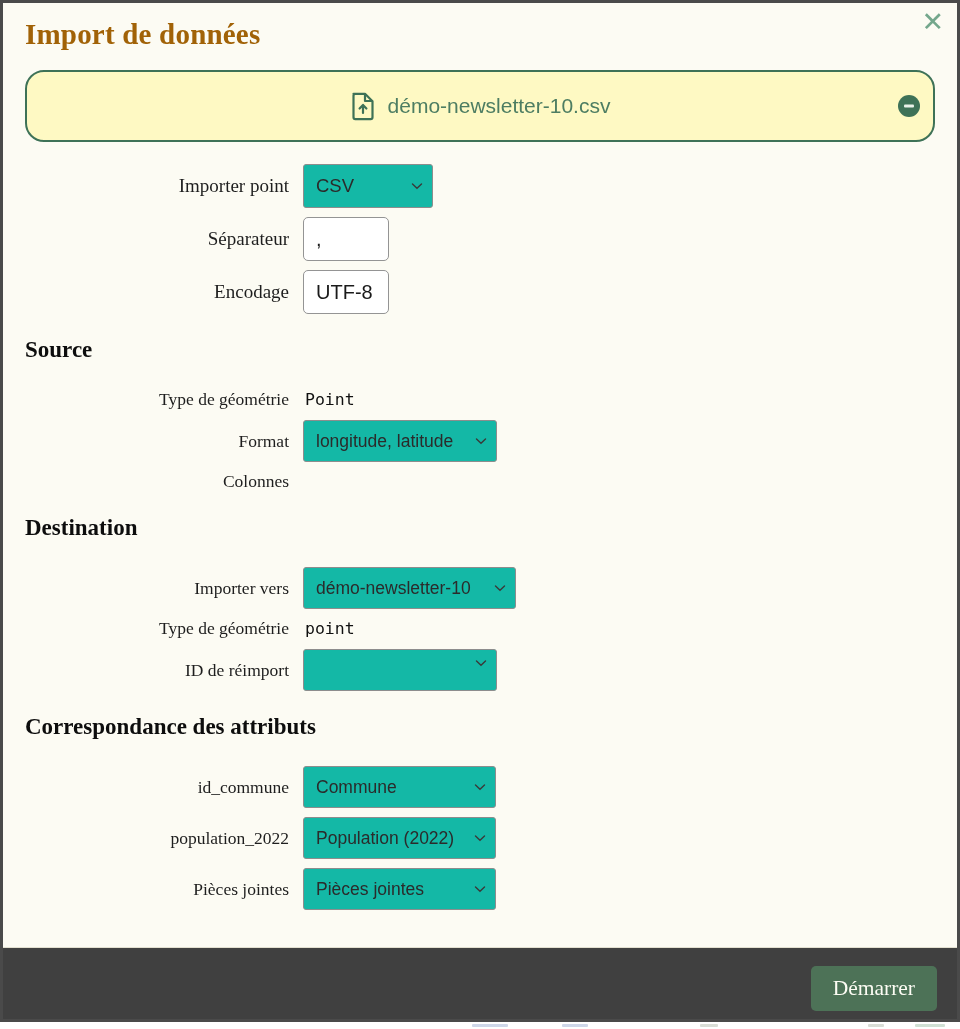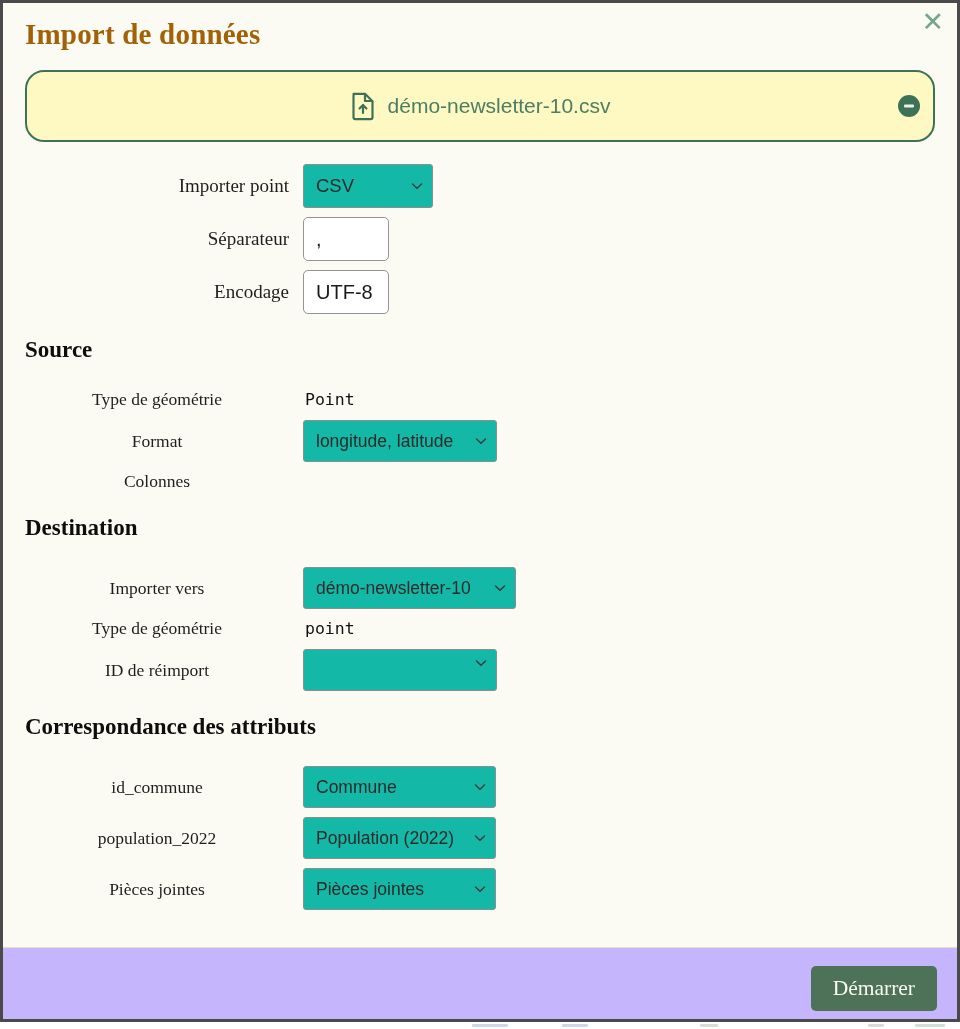--- a/index.html
+++ b/index.html
@@ -92,21 +92,21 @@
     margin-bottom: 9px;
   }
   .row .label {
     flex: none;
     width: 278px;
     text-align: right;
     padding-right: 14px;
     font-size: 19px;
     color: #1e1e1e;
   }
-  .row .label.small { font-size: 17.5px; text-align: center; }
+  .row .label.small { font-size: 17.5px; }
   .controls { display: flex; gap: 6px; }
 
   .select {
     position: relative;
     height: 42px;
     background: #14b8a6;
     border: 1px solid #8d8d8d;
     border-radius: 3px;
     display: flex;
     align-items: center;
@@ -168,21 +168,21 @@
     margin-top: 24px;
     margin-bottom: 28px;
     line-height: 1;
   }
 
   
   .footer {
     position: absolute;
     left: 0; right: 0; bottom: 0;
     height: 72px;
-    background: #c4b5fd;
+    background: #404040;
     border-top: 1px solid #e3e0d0;
   }
   .start-btn {
     position: absolute;
     right: 20px;
     top: 18px;
     height: 45px;
     min-width: 125px;
     padding: 0 22px;
     background: #4d7257;

